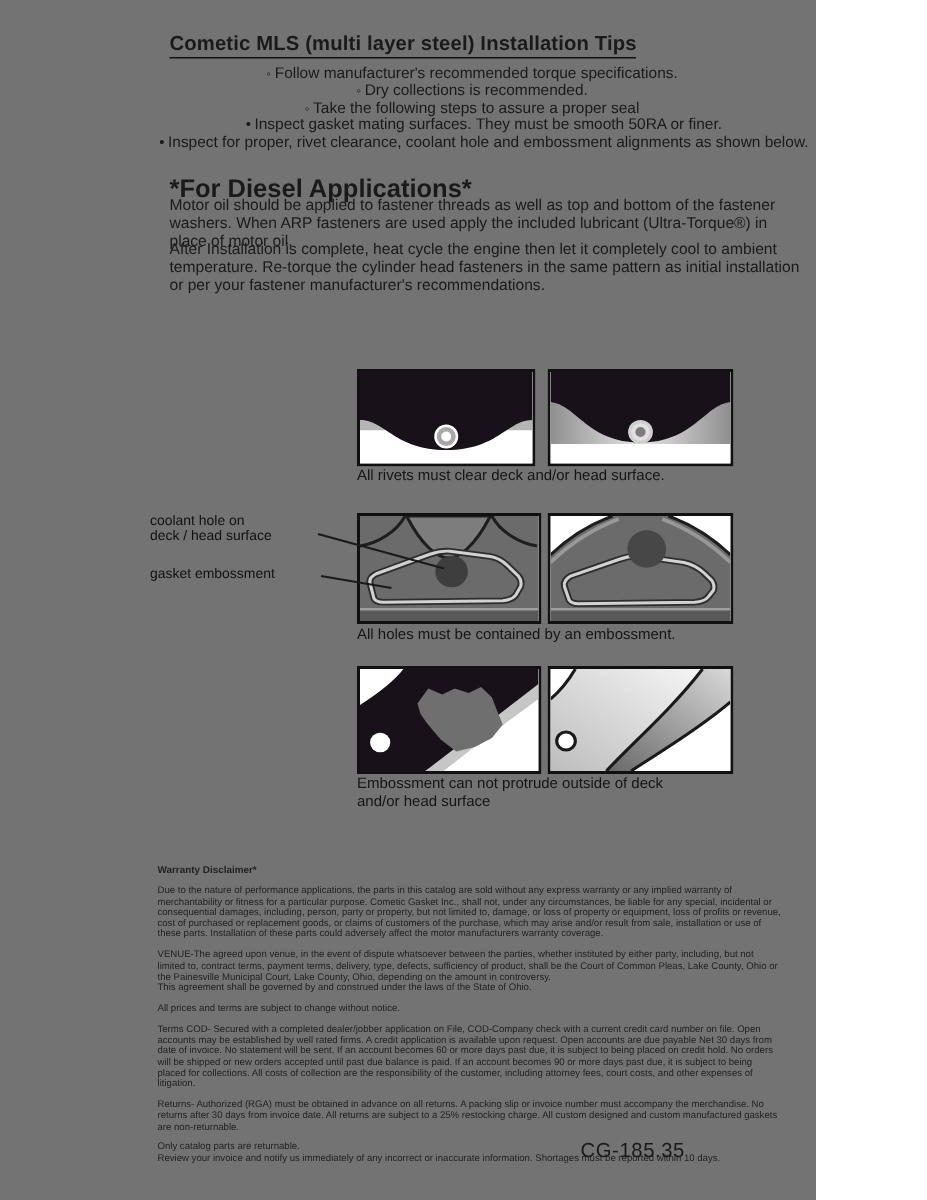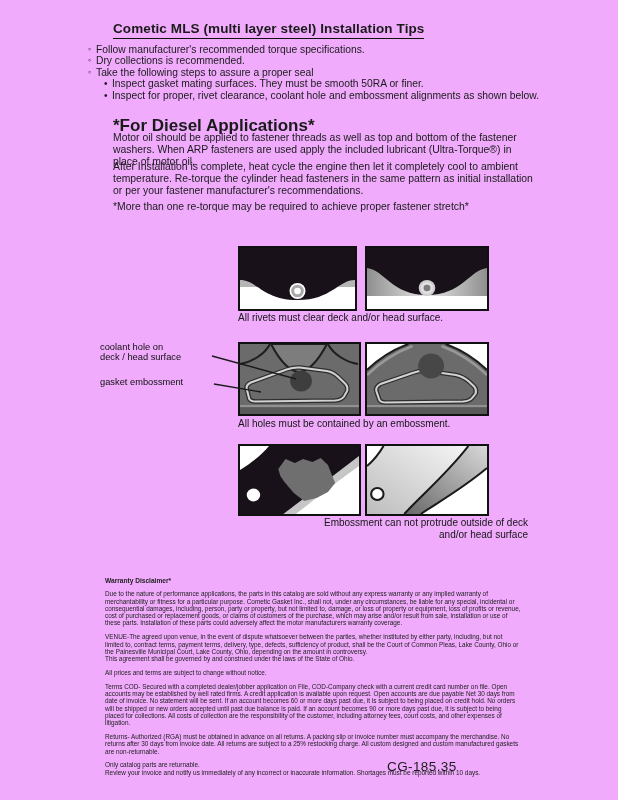--- a/index.html
+++ b/index.html
@@ -1,26 +1,26 @@
 <!DOCTYPE html>
 <html><head>
 <meta charset="utf-8">
 <style>
   html,body{margin:0;padding:0;background:#ffffff;}
   .page{
-    position:relative;width:618px;height:800px;background:#f0abfc;
+    position:relative;width:544px;height:800px;background:#737373;
     font-family:"Liberation Sans",sans-serif;color:#1a1a1a;overflow:hidden;text-decoration:underline;
   }
   .abs{position:absolute;}
   .title{
     left:113px;top:21px;font-size:13.5px;font-weight:bold;
     border-bottom:1.6px solid #111;padding-bottom:2px;letter-spacing:.1px;
   }
   .bullets{left:88px;top:44px;font-size:10.3px;line-height:11.4px;}
-  .b-row{white-space:nowrap;}
+  .b-row{white-space:nowrap;text-align:center;}
   .b-mark{display:inline-block;width:8px;font-size:9px;vertical-align:top;}
   .sub{margin-left:16px;}
   .sub .b-mark{font-size:10px;}
   .h2{left:113px;top:116px;font-size:17px;font-weight:bold;}
   .para{left:113px;width:422px;font-size:10.4px;line-height:12.2px;}
   .p1{top:132px;}
   .p2{top:161px;}
   .pnote{top:201px;}
   .figlabel{font-size:12.5px;letter-spacing:.4px;text-align:center;color:#111;margin-top:16px;}
   .dbox{border:2px solid #111;background:#fff;overflow:hidden;}
@@ -44,21 +44,20 @@
     <div class="b-row"><span class="b-mark">◦</span><span>Follow manufacturer's recommended torque specifications.</span></div>
     <div class="b-row"><span class="b-mark">◦</span><span>Dry collections is recommended.</span></div>
     <div class="b-row"><span class="b-mark">◦</span><span>Take the following steps to assure a proper seal</span></div>
     <div class="b-row sub"><span class="b-mark">•</span><span>Inspect gasket mating surfaces.  They must be smooth 50RA or finer.</span></div>
     <div class="b-row sub"><span class="b-mark">•</span><span>Inspect for proper, rivet clearance, coolant hole and embossment alignments as shown below.</span></div>
   </div>
 
   <div class="abs h2">*For Diesel Applications*</div>
   <div class="abs para p1">Motor oil should be applied to fastener threads as well as top and bottom of the fastener washers. When ARP fasteners are used apply the included lubricant (Ultra-Torque®) in place of motor oil.</div>
   <div class="abs para p2">After Installation is complete, heat cycle the engine then let it completely cool to ambient temperature. Re-torque the cylinder head fasteners in the same pattern as initial installation or per your fastener manufacturer's recommendations.</div>
-  <div class="abs para pnote">*More than one re-torque may be required to achieve proper fastener stretch*</div>
 
   <div class="abs figlabel" style="left:238px;top:230px;width:119px;">RIGHT</div>
   <div class="abs figlabel" style="left:365px;top:230px;width:120px;">WRONG</div>
 
   <div class="abs dbox" style="left:238px;top:246px;width:115px;height:61px;">
     <svg viewBox="0 0 115 61" preserveAspectRatio="none">
       <rect x="0" y="0" width="115" height="61" fill="#ffffff"></rect>
       <rect x="0" y="31" width="115" height="8" fill="#b5b5b5"></rect>
       <rect x="0" y="39" width="115" height="22" fill="#ffffff"></rect>
       <path d="M0,0 L115,0 L115,32 C98,32 92,52 57.5,52 C23,52 17,32 0,32 Z" fill="#191119"></path>
@@ -160,21 +159,21 @@
       <rect x="0" y="0" width="116" height="68" fill="#ffffff"></rect>
       <path d="M16,0 L98,0 C78,27 52,50 36,68 L0,68 L0,20 C7,14 12,7 16,0 Z" fill="url(#gl3)"></path>
       <path d="M98,0 L116,0 L116,22 C92,43 66,58 52,68 L36,68 C52,50 78,27 98,0 Z" fill="url(#gd3)"></path>
       <path d="M0,20 C7,14 12,7 16,0" fill="none" stroke="#1a1a1a" stroke-width="2"></path>
       <path d="M98,0 C78,27 52,50 36,68" fill="none" stroke="#1a1a1a" stroke-width="2"></path>
       <path d="M116,22 C92,43 66,58 52,68" fill="none" stroke="#1a1a1a" stroke-width="2"></path>
       <circle cx="10" cy="48" r="6" fill="#ffffff" stroke="#1a1a1a" stroke-width="2"></circle>
     </svg>
   </div>
 
-  <div class="abs caption" style="left:238px;top:517px;width:290px;text-align:right;">Embossment can not protrude outside of deck
+  <div class="abs caption" style="left:238px;top:517px;width:290px;">Embossment can not protrude outside of deck
 and/or head surface</div>
 
   <div class="abs warranty">
     <div class="whead">Warranty Disclaimer*</div>
     <p>Due to the nature of performance applications, the parts in this catalog are sold without any express warranty or any implied warranty of merchantability or fitness for a particular purpose.  Cometic Gasket Inc., shall not, under any circumstances, be liable for any special, incidental or consequential damages, including, person, party or property, but not limited to, damage, or loss of property or equipment, loss of profits or revenue, cost of purchased or replacement goods, or claims of customers of the purchase, which may arise and/or result from sale, installation or use of these parts.  Installation of these parts could adversely affect the motor manufacturers warranty coverage.</p>
     <p>VENUE-The agreed upon venue, in the event of dispute whatsoever between the parties, whether instituted by either party, including, but not limited to, contract terms, payment terms, delivery, type, defects, sufficiency of product, shall be the Court of Common Pleas, Lake County, Ohio or the Painesville Municipal Court, Lake County, Ohio, depending on the amount in controversy.
 This agreement shall be governed by and construed under the laws of the State of Ohio.</p>
     <p>All prices and terms are subject to change without notice.</p>
     <p>Terms COD- Secured with a completed dealer/jobber application on File, COD-Company check with a current credit card number on file.  Open accounts may be established by well rated firms.  A credit application is available upon request.  Open accounts are due payable Net 30 days from date of invoice.  No statement will be sent.  If an account becomes 60 or more days past due, it is subject to being placed on credit hold.  No orders will be shipped or new orders accepted until past due balance is paid.  If an account becomes 90 or more days past due, it is subject to being placed for collections.  All costs of collection are the responsibility of the customer, including attorney fees, court costs, and other expenses of litigation.</p>
     <p>Returns- Authorized (RGA) must be obtained in advance on all returns.  A packing slip or invoice number must accompany the merchandise.  No returns after 30 days from invoice date.  All returns are subject to a 25% restocking charge.  All custom designed and custom manufactured gaskets are non-returnable.</p>

